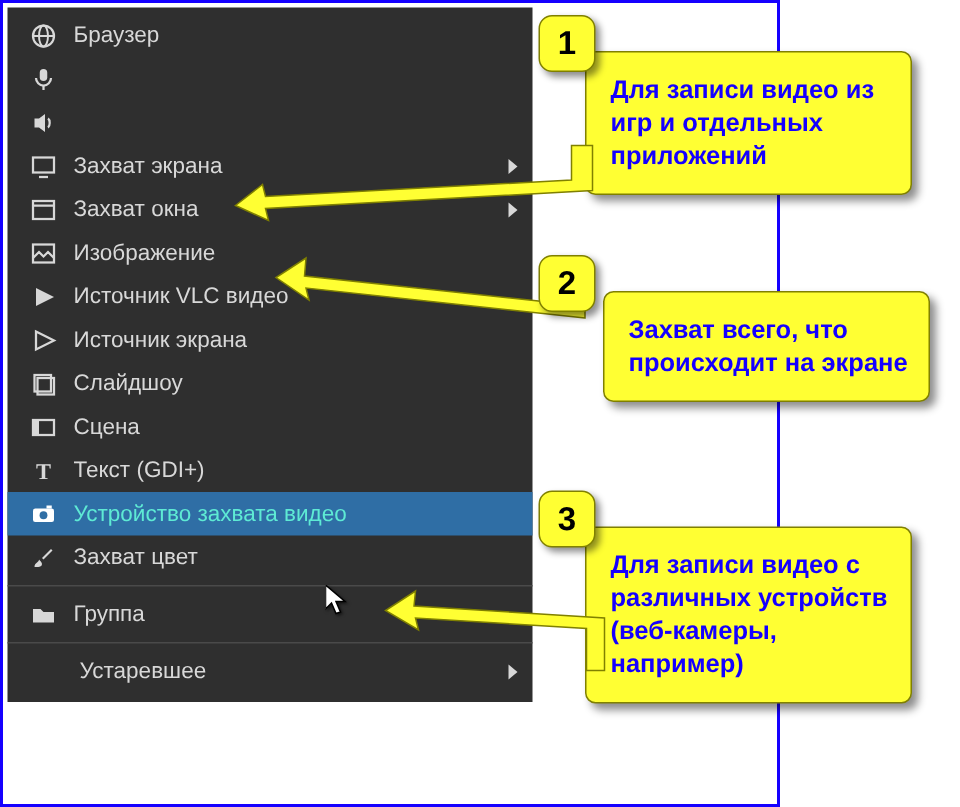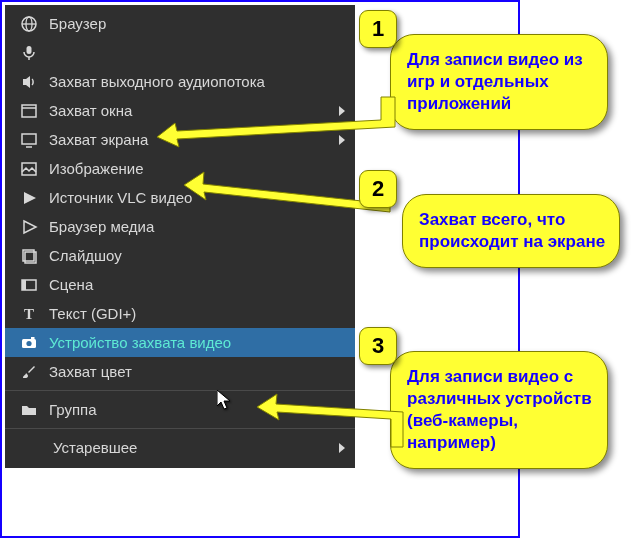--- a/index.html
+++ b/index.html
@@ -7,21 +7,21 @@
   .menu{position:absolute;left:3px;top:3px;width:350px;background:#2f2f2f;color:#d8d8d8;font-size:15px;padding:4px 0 6px 0}
   .menu-item{display:flex;align-items:center;height:29px;padding:0 8px 0 14px;cursor:pointer;position:relative}
   .menu-item .icon{width:20px;height:20px;flex:0 0 20px;display:flex;align-items:center;justify-content:center;color:#d8d8d8}
   .menu-item .label{margin-left:10px;white-space:nowrap}
   .menu-item.selected{background:#2f6ea5;color:#5eead4}
   .menu-item.selected .icon{color:#fff}
   .menu-item.has-sub::after{content:"";position:absolute;right:10px;top:50%;margin-top:-5px;border-top:5px solid transparent;border-bottom:5px solid transparent;border-left:6px solid #d8d8d8}
   .menu .divider{height:1px;background:#4a4a4a;margin:4px 0}
   .indent .label{margin-left:34px}
 
-  .callout{position:absolute;background:#ffff33;border:1px solid #808000;border-radius:24px;box-shadow:4px 4px 6px rgba(0,0,0,.45);color:#1500ff;font-weight:bold;font-size:17px;line-height:1.3;padding:14px 4px 14px 16px;width:218px;box-sizing:border-box}
+  .callout{position:absolute;background:#ffff33;border:1px solid #808000;border-radius:7px;box-shadow:4px 4px 6px rgba(0,0,0,.45);color:#1500ff;font-weight:bold;font-size:17px;line-height:1.3;padding:14px 4px 14px 16px;width:218px;box-sizing:border-box}
   .badge{position:absolute;width:36px;height:36px;background:#ffff33;border:1px solid #808000;border-radius:9px;box-shadow:3px 3px 5px rgba(0,0,0,.45);display:flex;align-items:center;justify-content:center;font-weight:bold;font-size:22px;color:#000;z-index:5}
 
   svg.arrow{position:absolute;overflow:visible;pointer-events:none}
   svg.arrow path{fill:#ffff33;stroke:#808000;stroke-width:1}
 
   .cursor{position:absolute;width:16px;height:22px;pointer-events:none;z-index:10}
   .cursor svg{filter:drop-shadow(1px 1px 1px rgba(0,0,0,.6))}
 
   .icon svg{display:block}
 </style>
@@ -50,40 +50,39 @@
           </svg>
         </span>
     </div>
     <div class="menu-item">
       <span class="icon">
           <svg width="18" height="18" viewBox="0 0 18 18">
             <path d="M3 6h3l4-3v12l-4-3H3z" fill="currentColor"></path>
             <path d="M12 6c1.5 1 1.5 5 0 6" fill="none" stroke="currentColor" stroke-width="1.5"></path>
           </svg>
         </span>
-      <span class="label">Захват выходного аудиопотока</span>
+    </div>
+    <div class="menu-item has-sub">
+      <span class="icon">
+          <svg width="18" height="18" viewBox="0 0 18 18">
+            <rect x="2" y="3" width="14" height="10" fill="none" stroke="currentColor" stroke-width="1.5"></rect>
+            <line x1="6" y1="16" x2="12" y2="16" stroke="currentColor" stroke-width="1.5"></line>
+          </svg>
+        </span>
+      <span class="label">Захват экрана</span>
     </div>
     <div class="menu-item has-sub">
       <span class="icon">
           <svg width="18" height="18" viewBox="0 0 18 18">
             <rect x="2" y="3" width="14" height="12" fill="none" stroke="currentColor" stroke-width="1.5"></rect>
             <line x1="2" y1="6" x2="16" y2="6" stroke="currentColor" stroke-width="1.5"></line>
           </svg>
         </span>
       <span class="label">Захват окна</span>
     </div>
-    <div class="menu-item has-sub">
-      <span class="icon">
-          <svg width="18" height="18" viewBox="0 0 18 18">
-            <rect x="2" y="3" width="14" height="10" fill="none" stroke="currentColor" stroke-width="1.5"></rect>
-            <line x1="6" y1="16" x2="12" y2="16" stroke="currentColor" stroke-width="1.5"></line>
-          </svg>
-        </span>
-      <span class="label">Захват экрана</span>
-    </div>
     <div class="menu-item">
       <span class="icon">
           <svg width="18" height="18" viewBox="0 0 18 18">
             <rect x="2" y="3" width="14" height="12" fill="none" stroke="currentColor" stroke-width="1.5"></rect>
             <path d="M2 12l4-4 3 3 3-3 4 4" fill="none" stroke="currentColor" stroke-width="1.5"></path>
           </svg>
         </span>
       <span class="label">Изображение</span>
     </div>
     <div class="menu-item">
@@ -93,21 +92,21 @@
           </svg>
         </span>
       <span class="label">Источник VLC видео</span>
     </div>
     <div class="menu-item">
       <span class="icon">
           <svg width="18" height="18" viewBox="0 0 18 18">
             <path d="M4 3l12 6-12 6z" fill="none" stroke="currentColor" stroke-width="1.5"></path>
           </svg>
         </span>
-      <span class="label">Браузер медиа</span>
+      <span class="label">Источник экрана</span>
     </div>
     <div class="menu-item">
       <span class="icon">
           <svg width="18" height="18" viewBox="0 0 18 18">
             <rect x="3" y="3" width="11" height="11" fill="none" stroke="currentColor" stroke-width="1.5"></rect>
             <rect x="5" y="5" width="11" height="11" fill="none" stroke="currentColor" stroke-width="1.5"></rect>
           </svg>
         </span>
       <span class="label">Слайдшоу</span>
     </div>

